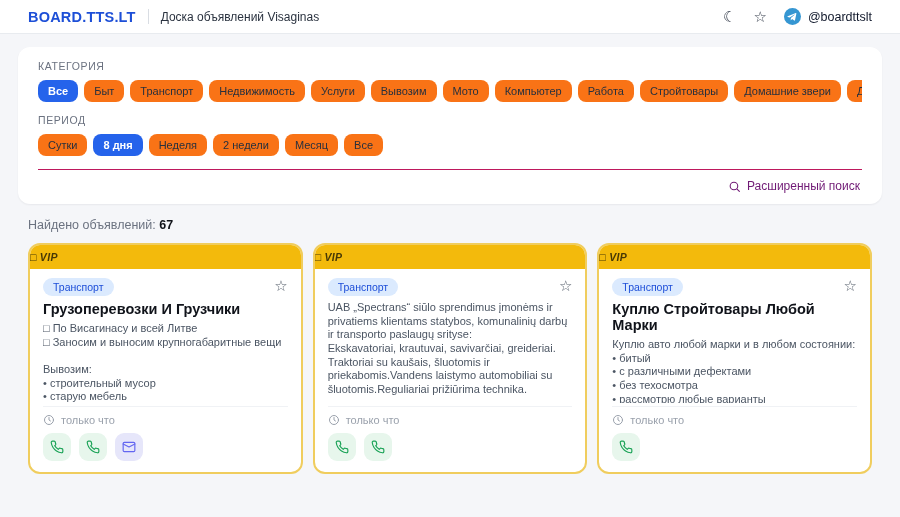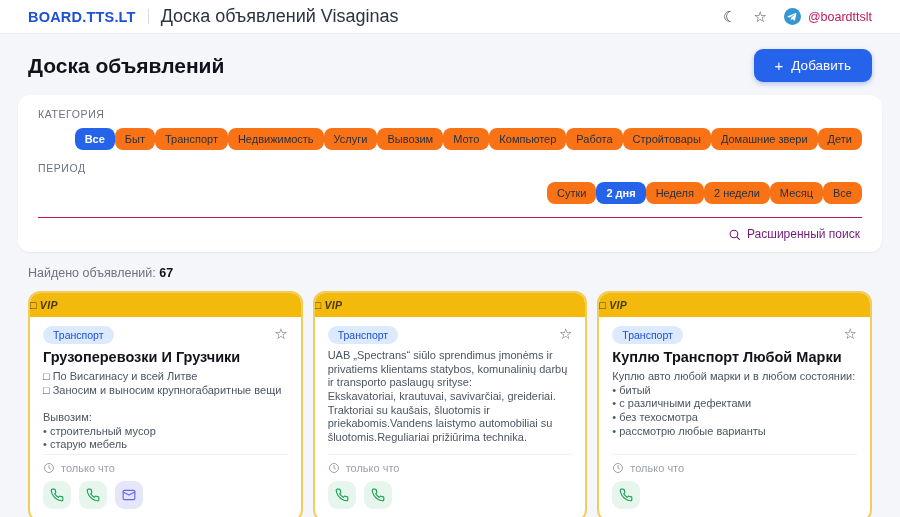--- a/index.html
+++ b/index.html
@@ -9,47 +9,47 @@
     background:#f5f6f9;
     color:#1f2937;
   }
   
   .topbar {
     height:34px; background:#fff; border-bottom:1px solid #e8ebef;
     display:flex; align-items:center; padding:0 28px;
   }
   .brand { color:#1d4fd7; font-weight:700; font-size:14.5px; letter-spacing:.2px; cursor:pointer; }
   .brand-divider { width:1px; height:15px; background:#d9dde3; margin:0 12px; }
-  .tb-subtitle { font-size:18px; color:#2b3340; }
+  .tb-subtitle { font-size:12px; color:#2b3340; }
   .tb-spacer { flex:1; }
   .tb-right { display:flex; align-items:center; gap:17px; }
   .tb-icon { font-size:15px; color:#3d4553; cursor:pointer; line-height:1; }
   .tg-link { display:flex; align-items:center; gap:7px; cursor:pointer; }
-  .tg-handle { font-size:12.5px; color:#be185d; }
+  .tg-handle { font-size:12.5px; color:#0f172a; }
 
   
   .page { padding:0 18px; }
   .title-row { display:flex; justify-content:space-between; align-items:center; margin:15px 10px 0; }
   .page-title { font-size:21px; font-weight:700; color:#10131a; }
   .add-btn {
     display:inline-flex; align-items:center; gap:8px;
     background:#2563eb; color:#fff; border:none; cursor:pointer;
     font-family:inherit; font-size:13.5px; padding:9px 21px; border-radius:9px;
     box-shadow:0 2px 5px rgba(37,99,235,.35);
   }
   .add-btn .plus { font-size:15px; line-height:1; }
 
   
   .filter-card {
     background:#fff; border-radius:12px; margin-top:13px;
     box-shadow:0 1px 2px rgba(17,24,39,.06);
     padding:13px 20px 0;
   }
   .sec-label { font-size:10.5px; letter-spacing:.6px; color:#6b7280; margin-bottom:8px; }
-  .chip-row { display:flex; flex-wrap:nowrap; overflow:hidden;justify-content:flex-end; }
+  .chip-row { display:flex; gap:6px; flex-wrap:nowrap; overflow:hidden; }
   .chip {
     white-space:nowrap; background:#f97316; color:#27303d;
     font-size:11px; padding:5px 10px; border-radius:8px; cursor:pointer;
   }
   .chip.active { background:#2563eb; color:#fff; font-weight:700; }
   .period-sec { margin-top:12px; }
   .filter-foot {
     margin-top:13px; border-top:1px solid #be185d;
     padding:9px 2px 11px; display:flex; justify-content:flex-end; align-items:center;
     gap:6px; color:#701a75; font-size:12px; cursor:pointer;
@@ -109,27 +109,20 @@
             <path d="M5.3 11.6l11.3-4.4c.55-.2 1.05.12.85.95l-1.93 9.06c-.14.63-.55.78-1.1.48l-2.95-2.18-1.42 1.37c-.16.16-.3.3-.6.3l.21-2.95 5.36-4.84c.23-.21-.05-.33-.36-.13l-6.62 4.17-2.85-.9c-.62-.2-.63-.62.11-.89z" fill="#fff"></path>
           </svg>
       </span>
       <span class="tg-handle">@boardttslt</span>
     </span>
   </div>
 </header>
 
 <div class="page">
 
-  <div class="title-row">
-    <h1 class="page-title">Доска объявлений</h1>
-    <button class="add-btn">
-      <span class="plus">+</span>
-      <span>Добавить</span>
-    </button>
-  </div>
 
   <section class="filter-card">
     <div class="sec-label">КАТЕГОРИЯ</div>
     <div class="chip-row">
       <span class="chip active">Все</span>
       <span class="chip">Быт</span>
       <span class="chip">Транспорт</span>
       <span class="chip">Недвижимость</span>
       <span class="chip">Услуги</span>
       <span class="chip">Вывозим</span>
@@ -138,21 +131,21 @@
       <span class="chip">Работа</span>
       <span class="chip">Стройтовары</span>
       <span class="chip">Домашние звери</span>
       <span class="chip">Дети</span>
     </div>
 
     <div class="period-sec">
       <div class="sec-label">ПЕРИОД</div>
       <div class="chip-row">
         <span class="chip">Сутки</span>
-        <span class="chip active">2 дня</span>
+        <span class="chip active">8 дня</span>
         <span class="chip">Неделя</span>
         <span class="chip">2 недели</span>
         <span class="chip">Месяц</span>
         <span class="chip">Все</span>
       </div>
     </div>
 
     <div class="filter-foot">
       <span>
         <svg viewBox="0 0 24 24" width="13" height="13" fill="none" stroke="currentColor" stroke-width="2" stroke-linecap="round">
@@ -252,21 +245,21 @@
       </div>
     </article>
 
     <article class="card">
       <div class="vip-band">□ VIP</div>
       <div class="card-inner">
         <div class="badge-row">
           <span class="cat-badge">Транспорт</span>
           <span class="fav-star">☆</span>
         </div>
-        <h2 class="card-title">Куплю Транспорт Любой Марки</h2>
+        <h2 class="card-title">Куплю Стройтовары Любой Марки</h2>
         <div class="card-body">Куплю авто любой марки и в любом состоянии:
 • битый
 • с различными дефектами
 • без техосмотра
 • рассмотрю любые варианты</div>
         <div class="card-foot">
           <div class="time-row">
             <span>
                 <svg viewBox="0 0 24 24" width="12" height="12" fill="none" stroke="currentColor" stroke-width="2" stroke-linecap="round">
                   <circle cx="12" cy="12" r="9"></circle>

